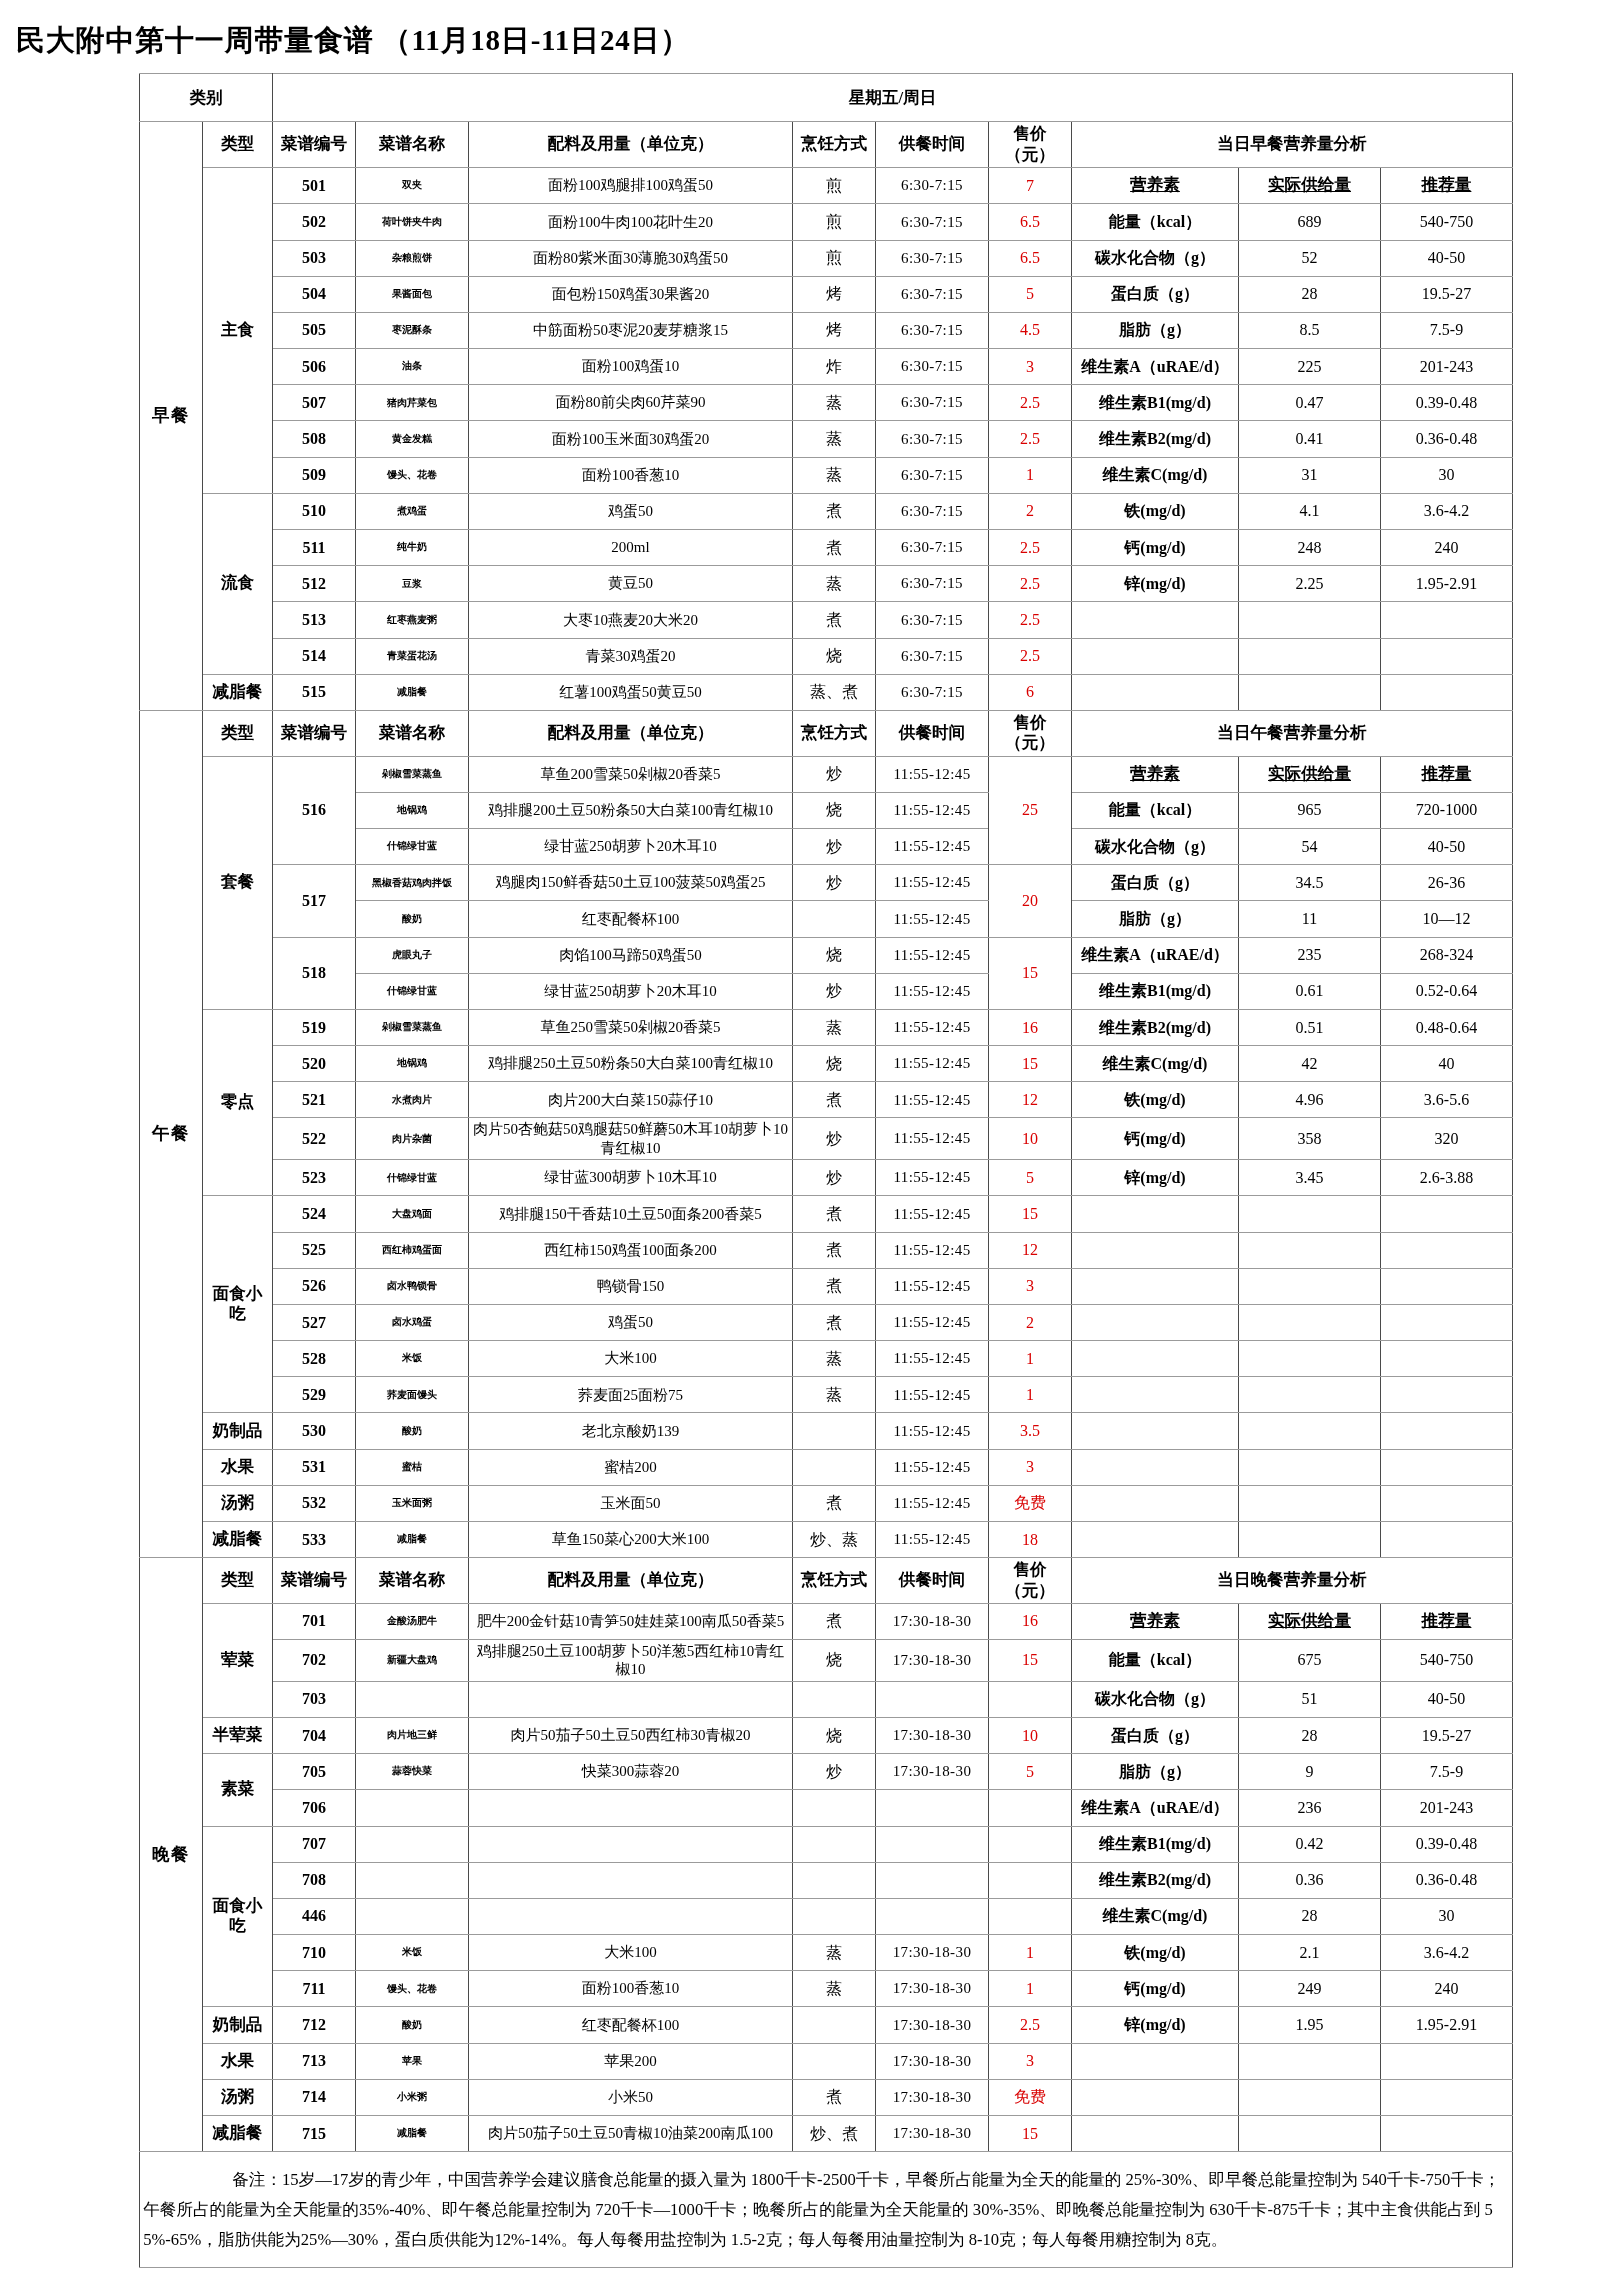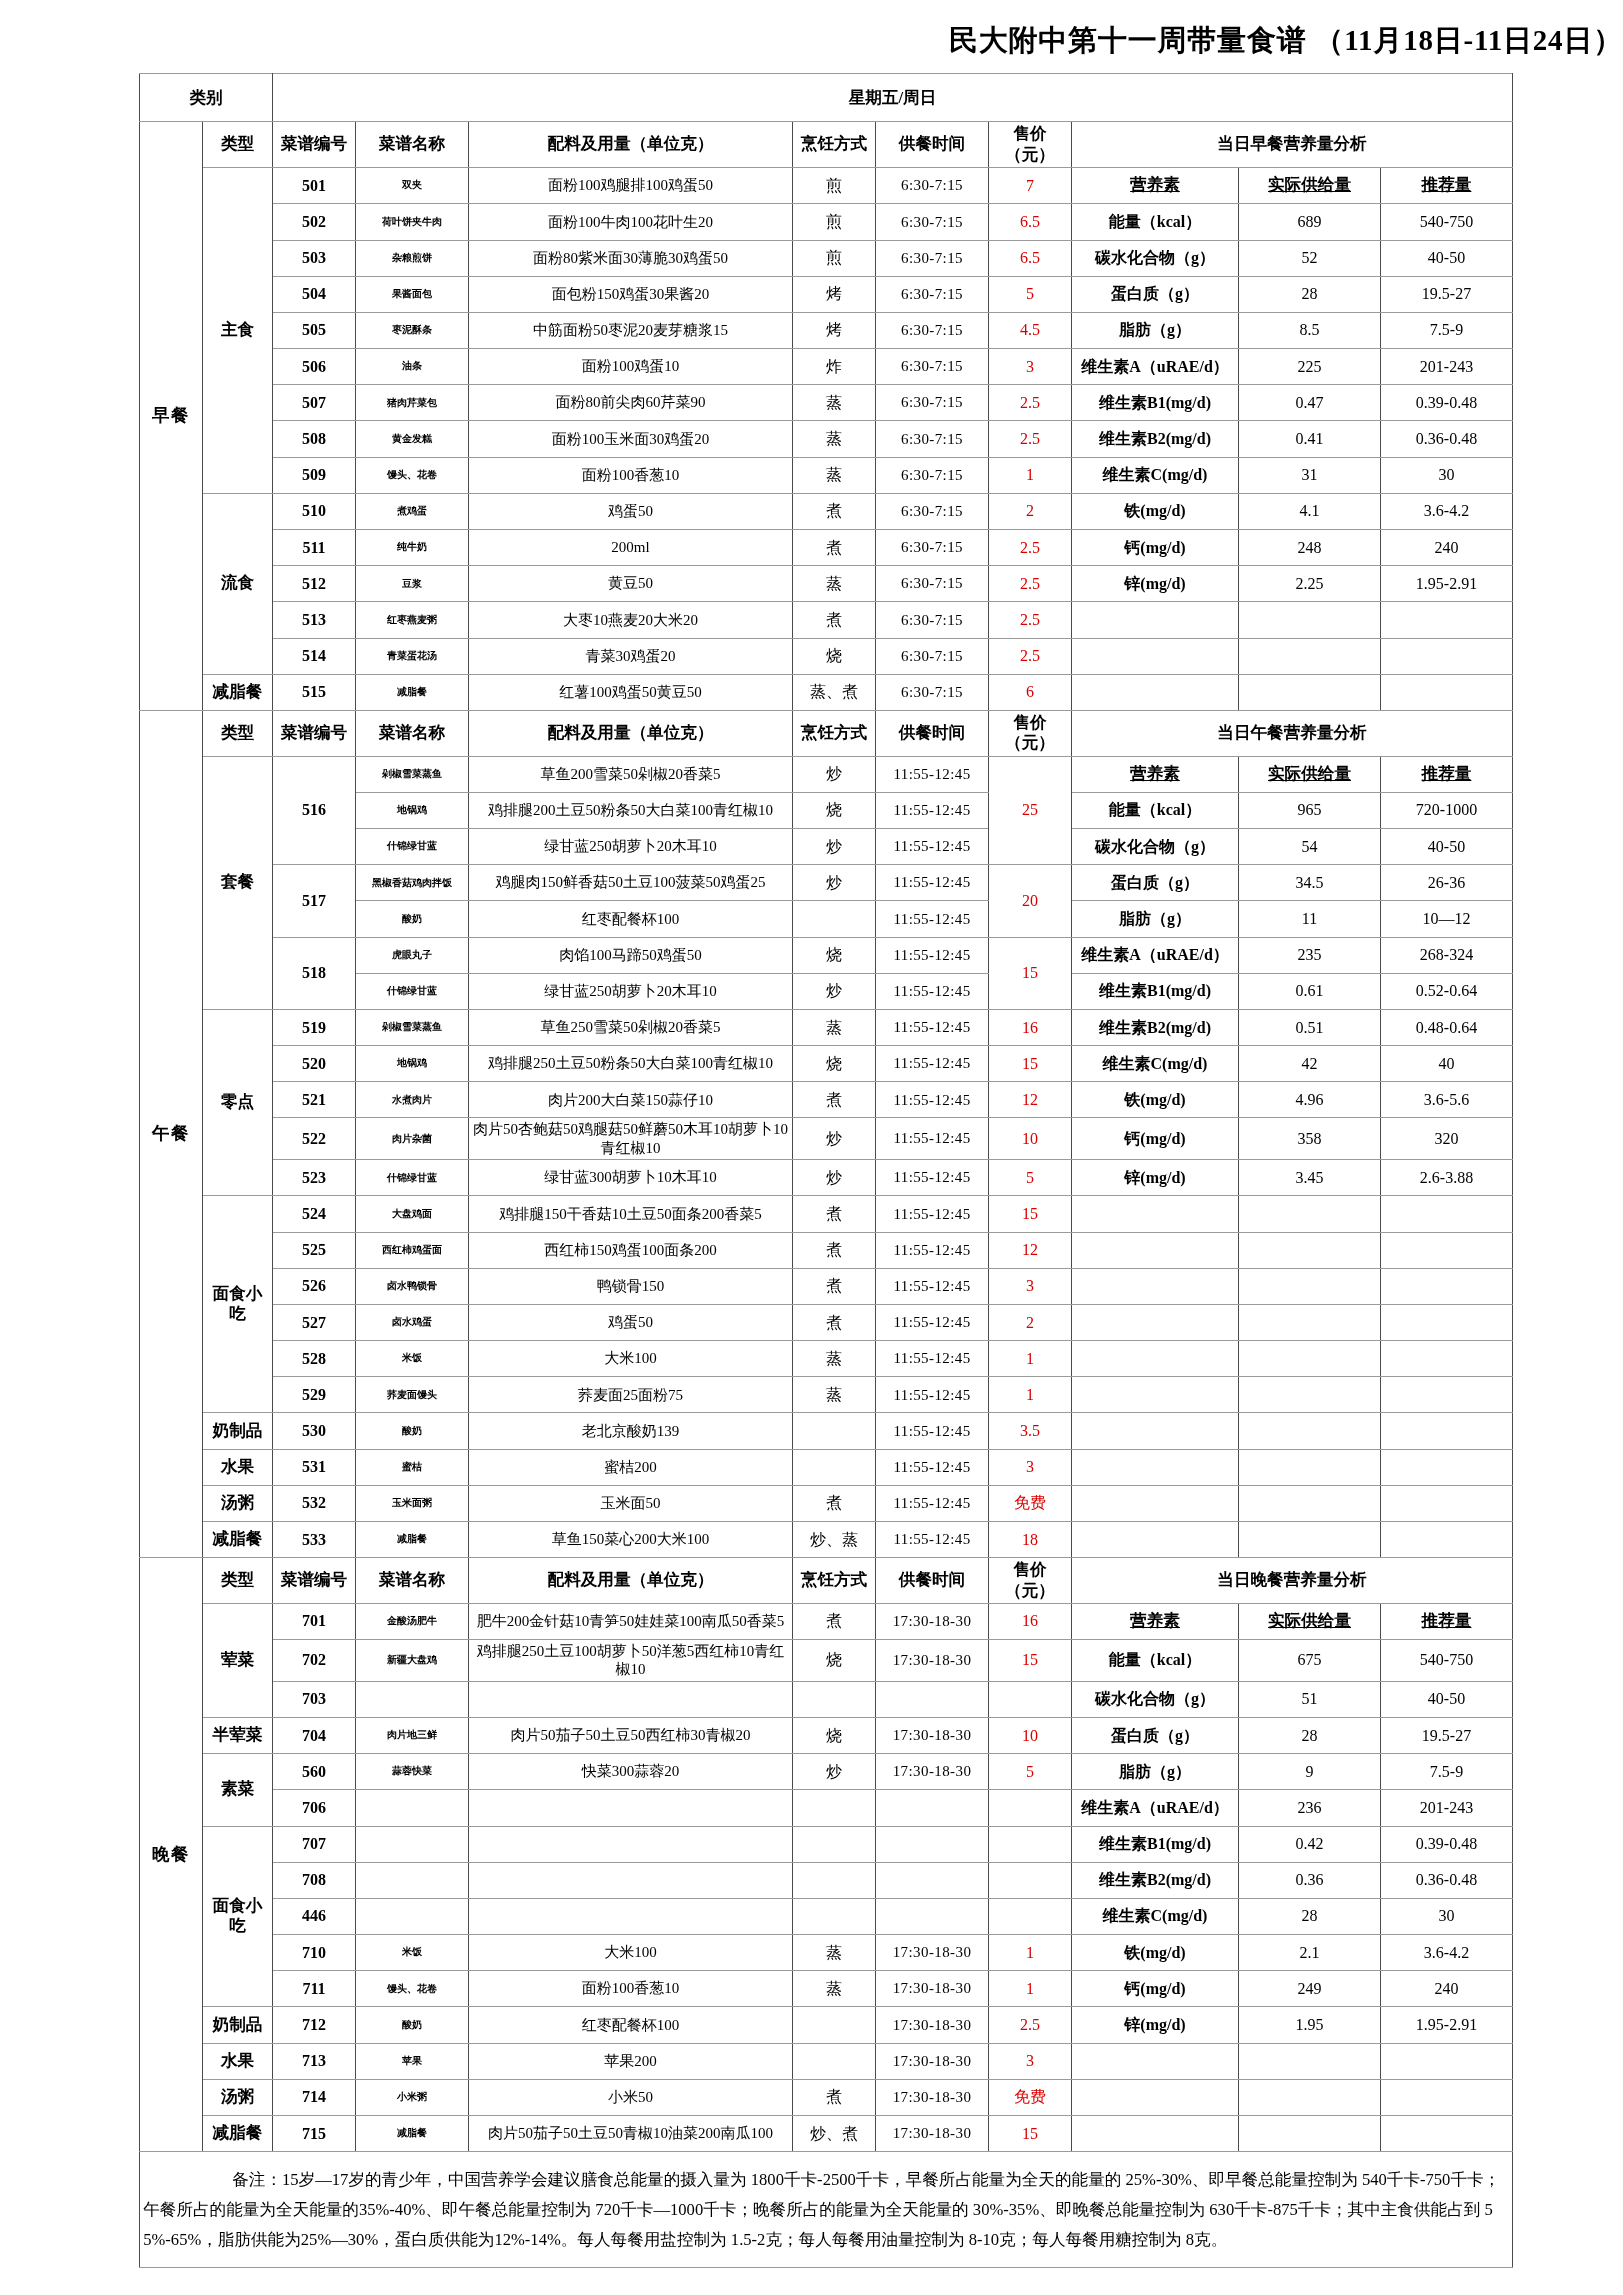--- a/index.html
+++ b/index.html
@@ -1,18 +1,18 @@
 <!DOCTYPE html>
 <html style="font-size:12.7px"><head>
 <meta charset="utf-8">
 <style>
   html,body{margin:0;padding:0;background:#ffffff;}
   body{width:1623px;height:2295px;overflow:hidden;
        font-family:"Liberation Serif","DejaVu Serif",serif;color:#000;}
-  .title{text-align:right;font-size:29px;font-weight:bold;padding-top:20.6px;letter-spacing:0.8px;}
+  .title{text-align:left;font-size:29px;font-weight:bold;padding-top:20.6px;letter-spacing:0.8px;padding-left:16px;}
   table{border-collapse:collapse;table-layout:fixed;margin:12.7px 0 0 139px;width:1374px;
         border:1.6px solid #3a3a3a;}
   td{border-left:0.8px solid #4a4a4a;border-right:0.8px solid #4a4a4a;
      border-top:1.6px solid #9b9b9b;border-bottom:1.6px solid #9b9b9b;
      text-align:center;vertical-align:middle;padding:1.6px 2.4px;height:32px;
      font-size:16px;line-height:1.25;word-break:break-all;}
   tr.toprow td{height:44px;}
   tr.secrow td{border-top:1.6px solid #3a3a3a;}
   .c-head{font-weight:bold;font-size:16.6px;}
   .meal{font-weight:bold;font-size:17.4px;letter-spacing:1.6px;}
@@ -536,21 +536,21 @@
         <td class="ingc">肉片50茄子50土豆50西红柿30青椒20</td>
         <td class="methodc">烧</td>
         <td class="timec">17:30-18-30</td>
         <td class="pricec">10</td>
         <td class="nnamec">蛋白质（g）</td>
         <td class="nvalc">28</td>
         <td class="nrecc">19.5-27</td>
       </tr>
       <tr>
         <td rowspan="2" class="type">素菜</td>
-        <td class="idc">560</td>
+        <td class="idc">705</td>
         <td class="namec">蒜蓉快菜</td>
         <td class="ingc">快菜300蒜蓉20</td>
         <td class="methodc">炒</td>
         <td class="timec">17:30-18-30</td>
         <td class="pricec">5</td>
         <td class="nnamec">脂肪（g）</td>
         <td class="nvalc">9</td>
         <td class="nrecc">7.5-9</td>
       </tr>
       <tr>

